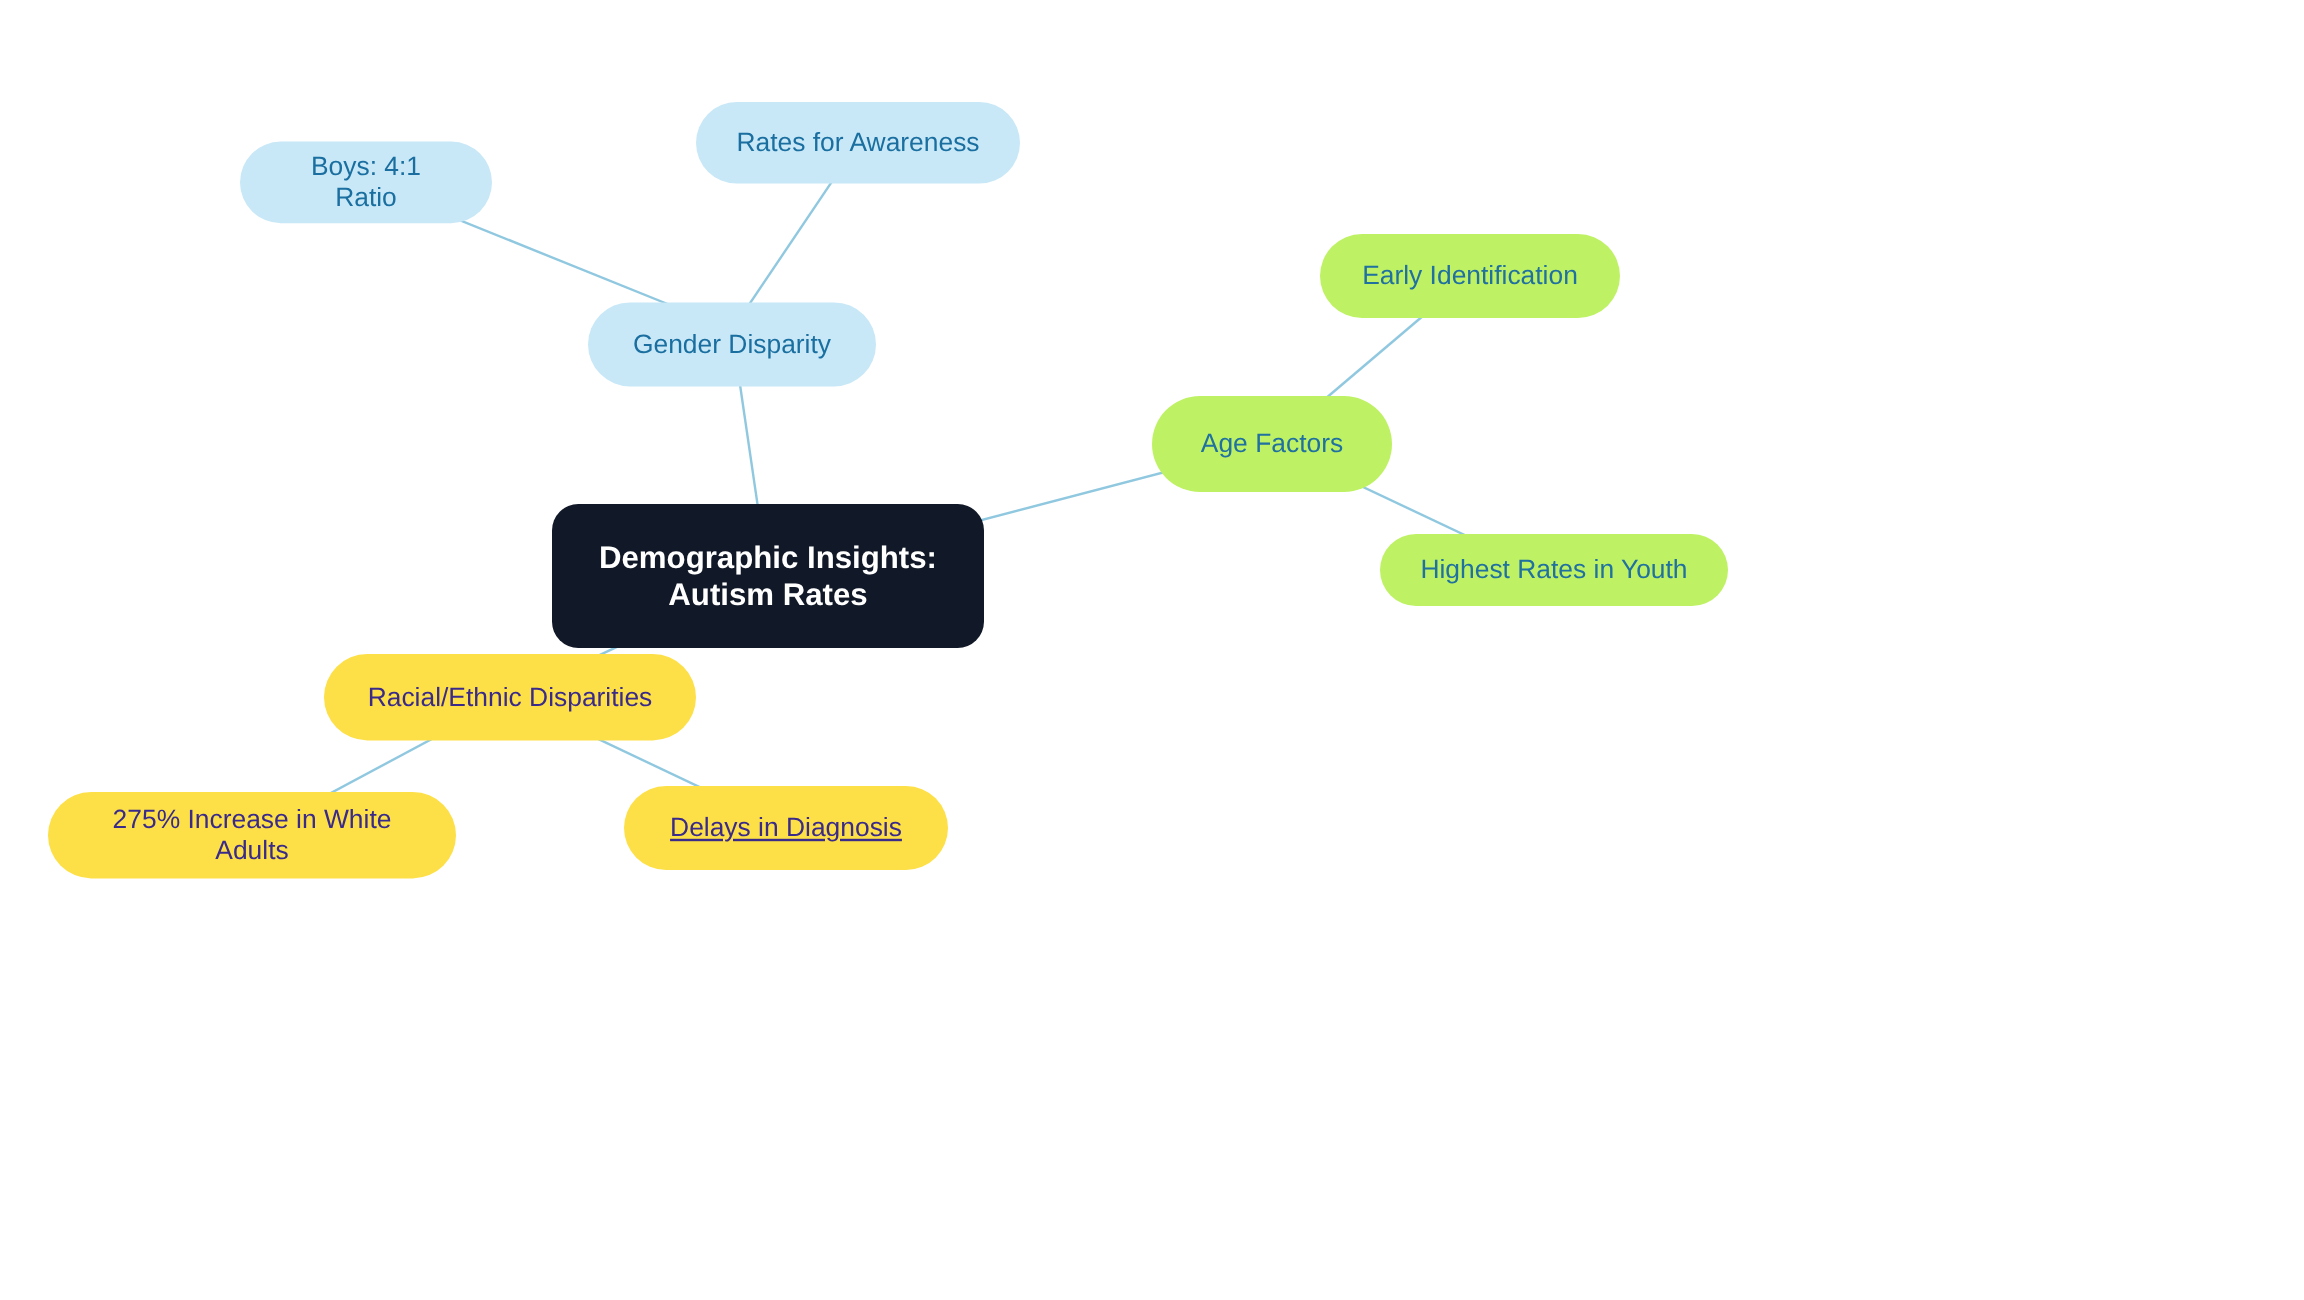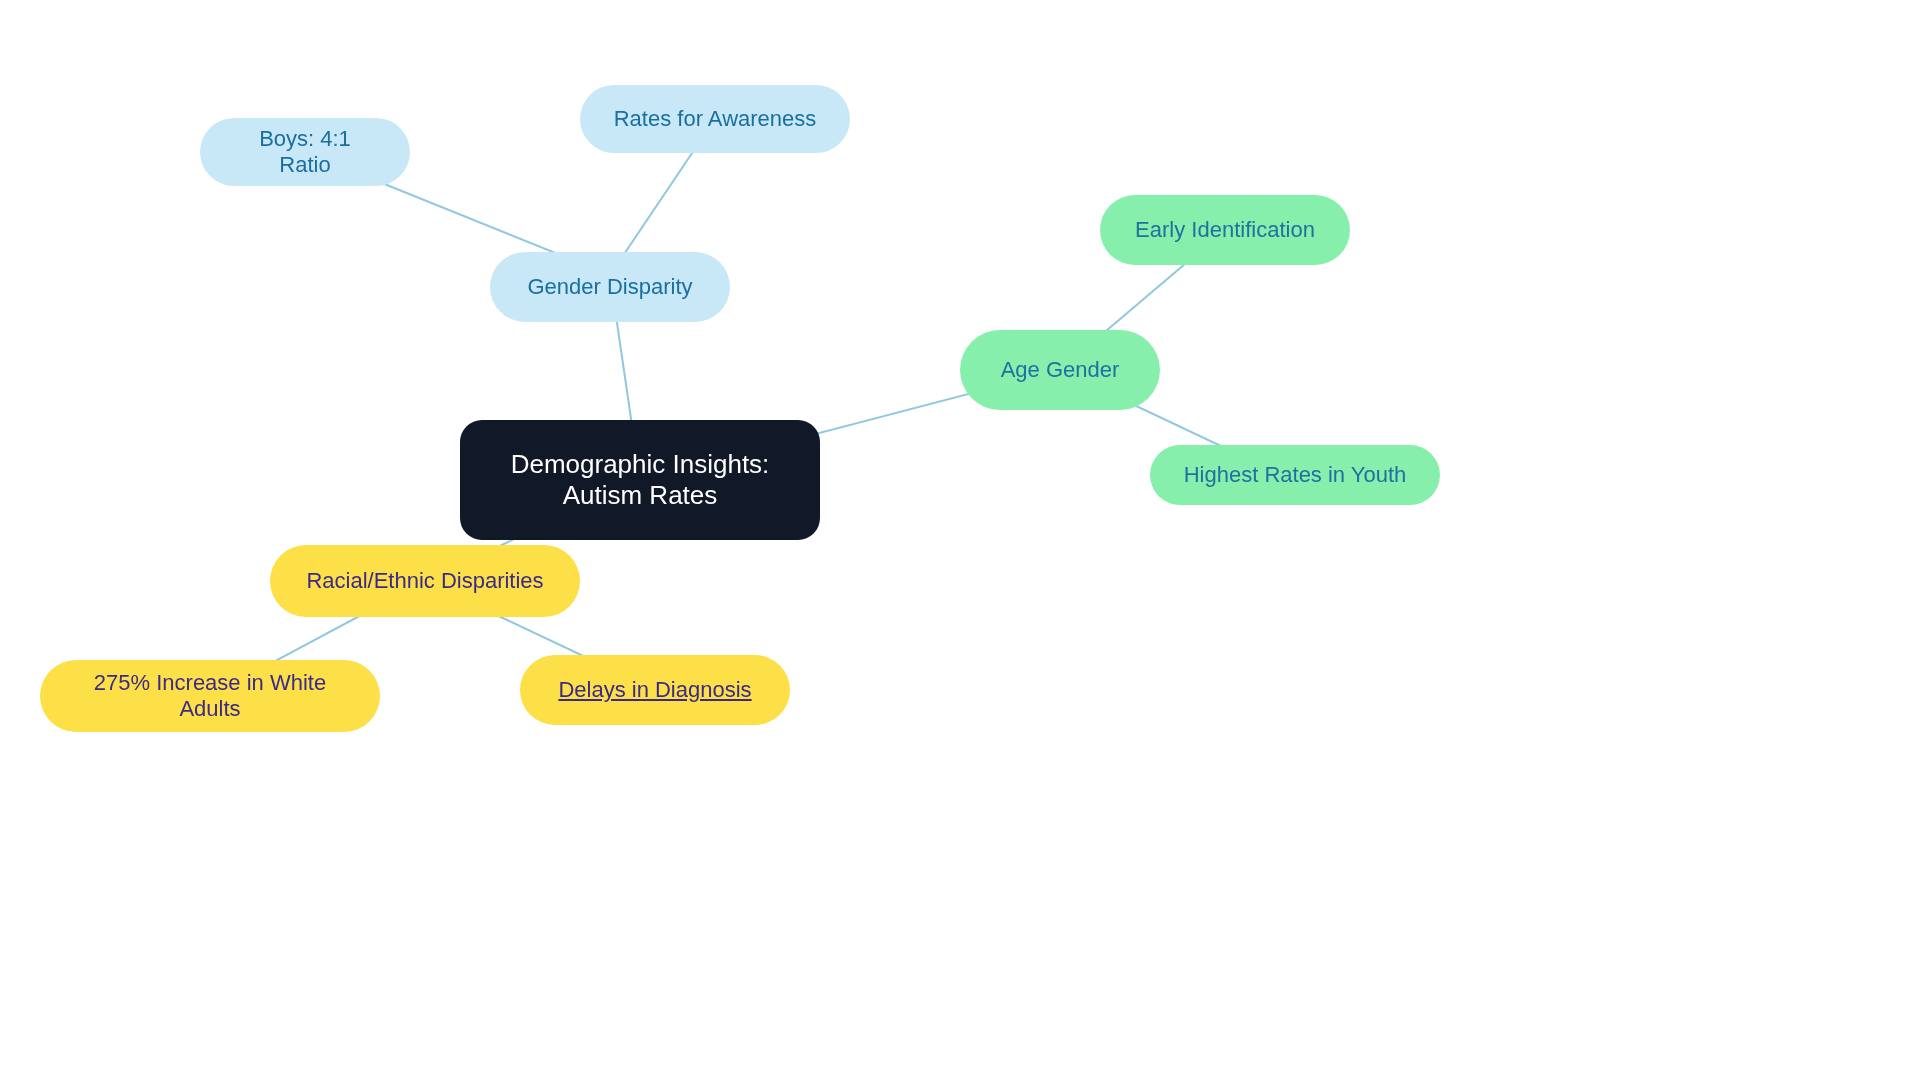--- a/index.html
+++ b/index.html
@@ -27,32 +27,32 @@
       border-radius: 50px;
       padding: 18px 32px;
       font-size: 22px;
       font-weight: 500;
       cursor: default;
     }
     .node-center {
       background: #111827;
       color: #ffffff;
       font-size: 26px;
-      font-weight: 400;
+      font-weight: 700;
       border-radius: 22px;
       width: 360px;
       height: 120px;
       padding: 4px 30px;
     }
     .node-blue-light {
       background: #c8e8f7;
       color: #1a6fa0;
     }
     .node-blue-lighter {
-      background: #86efac;
+      background: #bef264;
       color: #2070a0;
     }
     .node-purple-light {
       background: #fde047;
       color: #3a2a8a;
     }
     .node-purple-lighter {
       background: #fde047;
       color: #3a2a8a;
     }
@@ -82,21 +82,21 @@
 
 <div class="node node-blue-light" style="left: 200px; top: 118px; width: 210px; height: 68px;">
   <span>Boys: 4:1 Ratio</span>
 </div>
 
 <div class="node node-blue-light" style="left: 580px; top: 85px; width: 270px; height: 68px;">
   <span>Rates for Awareness</span>
 </div>
 
 <div class="node node-blue-lighter" style="left: 960px; top: 330px; width: 200px; height: 80px;">
-  <span>Age Gender</span>
+  <span>Age Factors</span>
 </div>
 
 <div class="node node-blue-lighter" style="left: 1100px; top: 195px; width: 250px; height: 70px;">
   <span>Early Identification</span>
 </div>
 
 <div class="node node-blue-lighter" style="left: 1150px; top: 445px; width: 290px; height: 60px;">
   <span>Highest Rates in Youth</span>
 </div>
 

